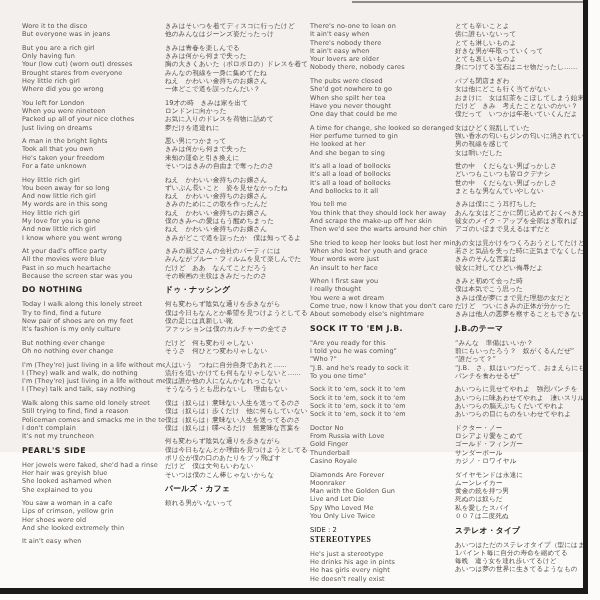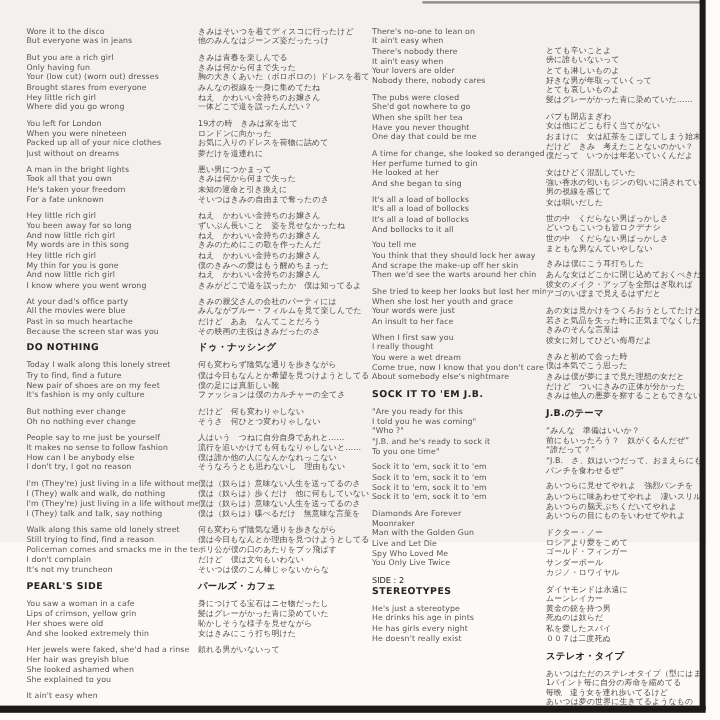--- a/index.html
+++ b/index.html
@@ -16,21 +16,21 @@
     background: var(--paper, #f3f0ee);
   }
   .columns {
     position: absolute; top: 22px; left: 22px;
     display: flex; align-items: flex-start;
   }
   .column { flex: 0 0 auto; }
   .column:nth-child(1) { width: 143px; }
   .column:nth-child(2) { width: 145px; }
   .column:nth-child(3) { width: 145px; }
-  .column:nth-child(4) { width: 130px; margin-top: 16px; }
+  .column:nth-child(4) { width: 130px; }
   .stanza { margin-bottom: 5.2px; }
   .line {
     font-size: 6.5px;
     line-height: 8.3px;
     color: var(--ink, #5a544f);
     white-space: nowrap;
     overflow: hidden;
     letter-spacing: 0.1px;
   }
   .column.ja .line {
@@ -47,21 +47,21 @@
     white-space: nowrap;
   }
   .column.ja .heading { letter-spacing: 0.2px; }
   .side-label {
     font-size: 6.8px;
     line-height: 8.3px;
     color: var(--heading-ink, #27231f);
     margin-top: 6px;
     white-space: nowrap;
   }
-  .side-label + .heading { margin-top: 0; }
+  .side-label + .heading { margin-top: 0; font-family: Liberation Serif, serif; }
   
   .edge-right {
     position: absolute; top: 0; left: 583px;
     width: 5px; height: 592px;
     background: #1c1a18;
   }
   .edge-bottom {
     position: absolute; top: 588px; left: 0;
     width: 588px; height: 6px;
     background: #1c1a18;
@@ -99,86 +99,80 @@
           <div class="line">Only having fun</div>
           <div class="line">Your (low cut) (worn out) dresses</div>
           <div class="line">Brought stares from everyone</div>
           <div class="line">Hey little rich girl</div>
           <div class="line">Where did you go wrong</div>
         </div>
         <div class="stanza">
           <div class="line">You left for London</div>
           <div class="line">When you were nineteen</div>
           <div class="line">Packed up all of your nice clothes</div>
-          <div class="line">Just without on dreams</div>
+          <div class="line">Just living on dreams</div>
         </div>
         <div class="stanza">
           <div class="line">A man in the bright lights</div>
           <div class="line">Took all that you own</div>
           <div class="line">He's taken your freedom</div>
           <div class="line">For a fate unknown</div>
         </div>
         <div class="stanza">
           <div class="line">Hey little rich girl</div>
           <div class="line">You been away for so long</div>
           <div class="line">And now little rich girl</div>
           <div class="line">My words are in this song</div>
           <div class="line">Hey little rich girl</div>
-          <div class="line">My thin for you is gone</div>
+          <div class="line">My love for you is gone</div>
           <div class="line">And now little rich girl</div>
           <div class="line">I know where you went wrong</div>
         </div>
         <div class="stanza">
           <div class="line">At your dad's office party</div>
           <div class="line">All the movies were blue</div>
           <div class="line">Past in so much heartache</div>
           <div class="line">Because the screen star was you</div>
         </div>
         <div class="heading">DO NOTHING</div>
         <div class="stanza">
           <div class="line">Today I walk along this lonely street</div>
           <div class="line">Try to find, find a future</div>
           <div class="line">New pair of shoes are on my feet</div>
           <div class="line">It's fashion is my only culture</div>
         </div>
         <div class="stanza">
           <div class="line">But nothing ever change</div>
           <div class="line">Oh no nothing ever change</div>
-        </div>
-        <div class="stanza">
-          <div class="line">People say to me just be yourself</div>
-          <div class="line">It makes no sense to follow fashion</div>
-          <div class="line">How can I be anybody else</div>
-          <div class="line">I don't try, I got no reason</div>
         </div>
         <div class="stanza">
           <div class="line">I'm (They're) just living in a life without meaning</div>
           <div class="line">I (They) walk and walk, do nothing</div>
           <div class="line">I'm (They're) just living in a life without meaning</div>
           <div class="line">I (They) talk and talk, say nothing</div>
         </div>
         <div class="stanza">
           <div class="line">Walk along this same old lonely street</div>
           <div class="line">Still trying to find, find a reason</div>
           <div class="line">Policeman comes and smacks me in the teeth</div>
           <div class="line">I don't complain</div>
           <div class="line">It's not my truncheon</div>
         </div>
         <div class="heading">PEARL'S SIDE</div>
         <div class="stanza">
+          <div class="line">Her jewels were faked, she'd had a rinse</div>
+          <div class="line">Her hair was greyish blue</div>
+          <div class="line">She looked ashamed when</div>
+          <div class="line">She explained to you</div>
+        </div>
+        <div class="stanza">
           <div class="line">You saw a woman in a cafe</div>
           <div class="line">Lips of crimson, yellow grin</div>
           <div class="line">Her shoes were old</div>
           <div class="line">And she looked extremely thin</div>
-        </div>
-        <div class="stanza">
-          <div class="line">Her jewels were faked, she'd had a rinse</div>
-          <div class="line">Her hair was greyish blue</div>
-          <div class="line">She looked ashamed when</div>
-          <div class="line">She explained to you</div>
         </div>
         <div class="stanza">
           <div class="line">It ain't easy when</div>
         </div>
       </div>
       <div class="column ja">
         <div class="stanza">
           <div class="line">きみはそいつを着てディスコに行ったけど</div>
           <div class="line">他のみんなはジーンズ姿だったっけ</div>
         </div>
@@ -243,26 +237,20 @@
         </div>
         <div class="stanza">
           <div class="line">何も変わらず陰気な通りを歩きながら</div>
           <div class="line">僕は今日もなんとか理由を見つけようとしてる</div>
           <div class="line">ポリ公が僕の口のあたりをブッ飛ばす</div>
           <div class="line">だけど　僕は文句もいわない</div>
           <div class="line">そいつは僕のこん棒じゃないからな</div>
         </div>
         <div class="heading">パールズ・カフェ</div>
         <div class="stanza">
-          <div class="line">身につけてる宝石はニセ物だったし</div>
-          <div class="line">髪はグレーがかった青に染めていた</div>
-          <div class="line">恥かしそうな様子を見せながら</div>
-          <div class="line">女はきみにこう打ち明けた</div>
-        </div>
-        <div class="stanza">
           <div class="line">頼れる男がいないって</div>
         </div>
       </div>
       <div class="column en">
         <div class="stanza">
           <div class="line">There's no-one to lean on</div>
           <div class="line">It ain't easy when</div>
           <div class="line">There's nobody there</div>
           <div class="line">It ain't easy when</div>
           <div class="line">Your lovers are older</div>
@@ -314,20 +302,27 @@
           <div class="line">"J.B. and he's ready to sock it</div>
           <div class="line">To you one time"</div>
         </div>
         <div class="stanza">
           <div class="line">Sock it to 'em, sock it to 'em</div>
           <div class="line">Sock it to 'em, sock it to 'em</div>
           <div class="line">Sock it to 'em, sock it to 'em</div>
           <div class="line">Sock it to 'em, sock it to 'em</div>
         </div>
         <div class="stanza">
+          <div class="line">Doctor No</div>
+          <div class="line">From Russia with Love</div>
+          <div class="line">Gold Finger</div>
+          <div class="line">Thunderball</div>
+          <div class="line">Casino Royale</div>
+        </div>
+        <div class="stanza">
           <div class="line">Diamonds Are Forever</div>
           <div class="line">Moonraker</div>
           <div class="line">Man with the Golden Gun</div>
           <div class="line">Live and Let Die</div>
           <div class="line">Spy Who Loved Me</div>
           <div class="line">You Only Live Twice</div>
         </div>
         <div class="side-label">SIDE : 2</div>
         <div class="heading">STEREOTYPES</div>
         <div class="stanza">
@@ -337,21 +332,21 @@
           <div class="line">He doesn't really exist</div>
         </div>
       </div>
       <div class="column ja">
         <div class="stanza">
           <div class="line">とても辛いことよ</div>
           <div class="line">傍に誰もいないって</div>
           <div class="line">とても淋しいものよ</div>
           <div class="line">好きな男が年取っていくって</div>
           <div class="line">とても哀しいものよ</div>
-          <div class="line">髪はグレーがかった青に染めていた……</div>
+          <div class="line">身につけてる宝石はニセ物だったし……</div>
         </div>
         <div class="stanza">
           <div class="line">パブも閉店まぎわ</div>
           <div class="line">女は他にどこも行く当てがない</div>
           <div class="line">おまけに　女は紅茶をこぼしてしまう始末</div>
           <div class="line">だけど　きみ　考えたことないのかい？</div>
           <div class="line">僕だって　いつかは年老いていくんだよ</div>
         </div>
         <div class="stanza">
           <div class="line">女はひどく混乱していた</div>

